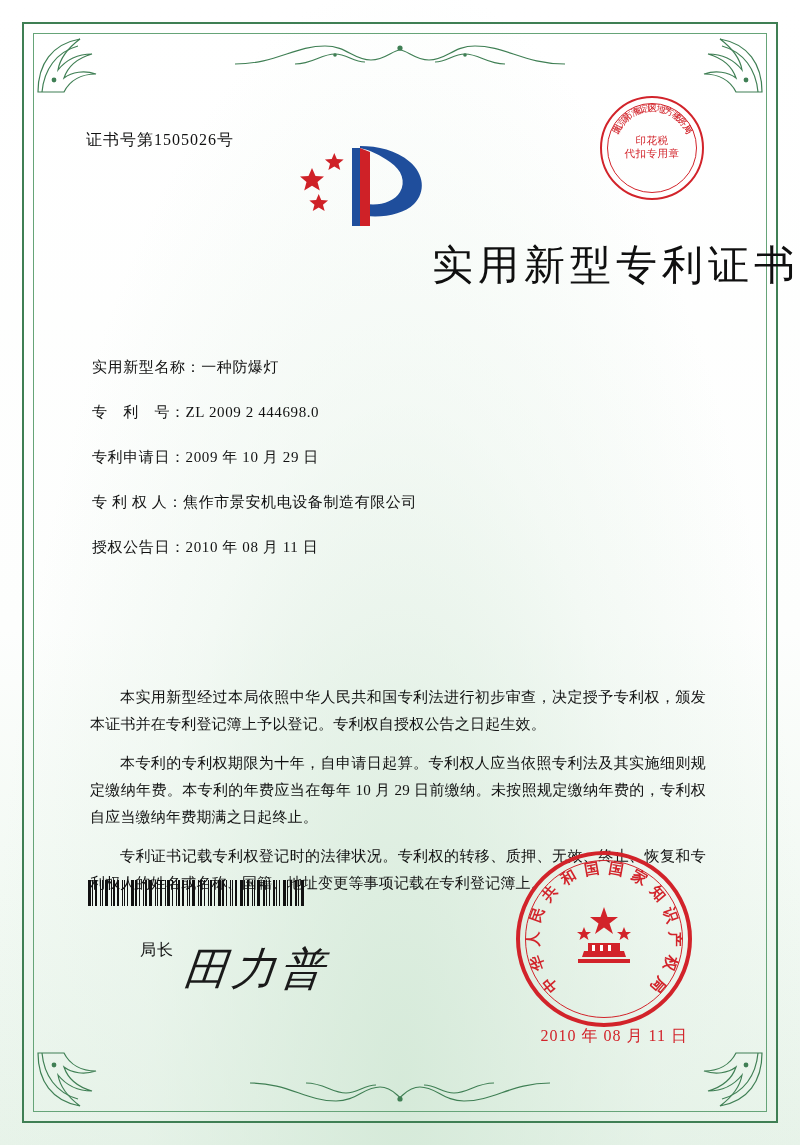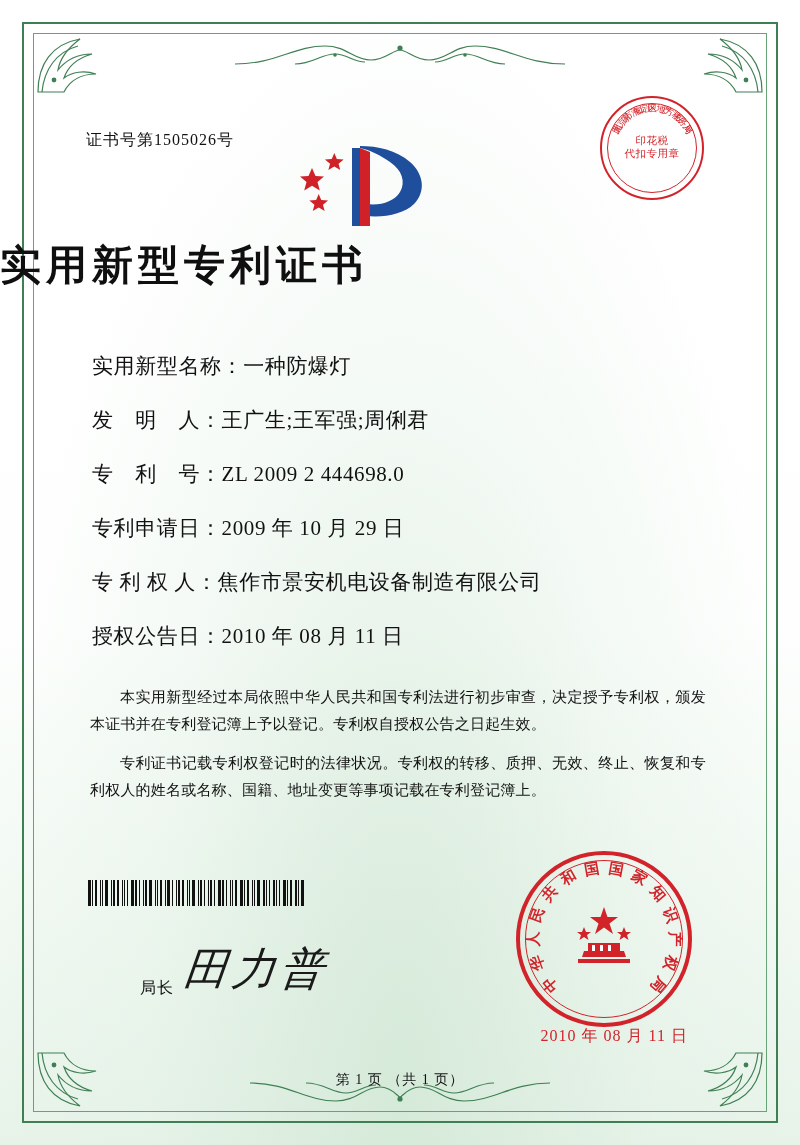--- a/index.html
+++ b/index.html
@@ -116,40 +116,41 @@
     left: 50%;
     transform: translateX(-50%);
     top: 138px;
     width: 200px;
     height: 92px;
   }
   .title {
     position: absolute;
     left: 0; right: 0;
     top: 238px;
-    text-align: left;
+    text-align: right;
     font-size: 41px;
     letter-spacing: 5px;
-    font-weight: bold;
+    font-weight: normal;
     color: #0f0f0f;
     font-family: "DejaVu Serif", "Liberation Serif", serif;
   }
 
   .fields {
     position: absolute;
     left: 92px;
     top: 352px;
     width: 620px;
   }
   .field {
-    font-size: 21px;
+    font-size: 15px;
     color: #111;
     margin-bottom: 26px;
     letter-spacing: 0.6px;
     white-space: nowrap;
+    margin-top: 6px;
   }
   .field .lbl { display: inline-block; }
   .field .val { display: inline-block; }
 
   .body-text {
     position: absolute;
     left: 78px;
     top: 672px;
     width: 640px;
     font-size: 15px;
@@ -173,21 +174,21 @@
     display: block;
     background: #111;
     height: 100%;
   }
 
   .director-row {
     position: absolute;
     left: 140px;
     top: 940px;
     display: flex;
-    align-items: flex-end;
+    align-items: flex-start;
   }
   .director-label {
     font-size: 16px;
     color: #111;
     letter-spacing: 1px;
     margin-right: 10px;
   }
   .signature {
     font-family: "DejaVu Serif", "Liberation Serif", serif;
     font-size: 44px;
@@ -357,29 +358,29 @@
       <path d="M52 88 L52 10 L60 10 L60 88 Z" fill="#1f4e9c"></path>
       <path d="M60 8 C78 8 96 12 110 24 C124 36 126 54 114 66 C104 76 84 80 66 78 L66 66 C80 68 94 64 100 54 C106 44 102 32 90 24 C80 17 70 12 60 10 Z" fill="#1f4e9c"></path>
       <path d="M60 10 L60 88 L70 88 L70 14 Z" fill="#cf2127"></path>
     </svg>
   </div>
 
   <div class="title">实用新型专利证书</div>
 
   <div class="fields" id="fields-container">
       <div class="field"><span class="lbl">实用新型名称：</span><span class="val">一种防爆灯</span></div>
-      <div class="field"><span class="lbl">发　明　人：</span><span class="val">王广生;王军强;周俐君</span></div>
       <div class="field"><span class="lbl">专　利　号：</span><span class="val">ZL 2009 2 444698.0</span></div>
       <div class="field"><span class="lbl">专利申请日：</span><span class="val">2009 年 10 月 29 日</span></div>
       <div class="field"><span class="lbl">专 利 权 人：</span><span class="val">焦作市景安机电设备制造有限公司</span></div>
       <div class="field"><span class="lbl">授权公告日：</span><span class="val">2010 年 08 月 11 日</span></div>
     </div>
 
   <div class="body-text" id="body-container">
       <p>本实用新型经过本局依照中华人民共和国专利法进行初步审查，决定授予专利权，颁发本证书并在专利登记簿上予以登记。专利权自授权公告之日起生效。</p>
+      <p>本专利的专利权期限为十年，自申请日起算。专利权人应当依照专利法及其实施细则规定缴纳年费。本专利的年费应当在每年 10 月 29 日前缴纳。未按照规定缴纳年费的，专利权自应当缴纳年费期满之日起终止。</p>
       <p>专利证书记载专利权登记时的法律状况。专利权的转移、质押、无效、终止、恢复和专利权人的姓名或名称、国籍、地址变更等事项记载在专利登记簿上。</p>
     </div>
 
   <div class="barcode" id="barcode">
       <i style="width: 3px; margin-right: 1px;"></i>
       <i style="width: 1px; margin-right: 2px;"></i>
       <i style="width: 2px; margin-right: 3px;"></i>
       <i style="width: 1px; margin-right: 1px;"></i>
       <i style="width: 1px; margin-right: 2px;"></i>
       <i style="width: 3px; margin-right: 3px;"></i>
@@ -475,14 +476,13 @@
           <rect x="34" y="44" width="3" height="6" fill="#fff"></rect>
           <rect x="42" y="44" width="3" height="6" fill="#fff"></rect>
           <rect x="12" y="58" width="52" height="4"></rect>
         </g>
       </svg>
     </div>
   </div>
 
   <div class="seal-date">2010 年 08 月 11 日</div>
 
-  <div class="page-no">第 1 页 （共 1 页）</div>
 </div>
 
 </body></html>

